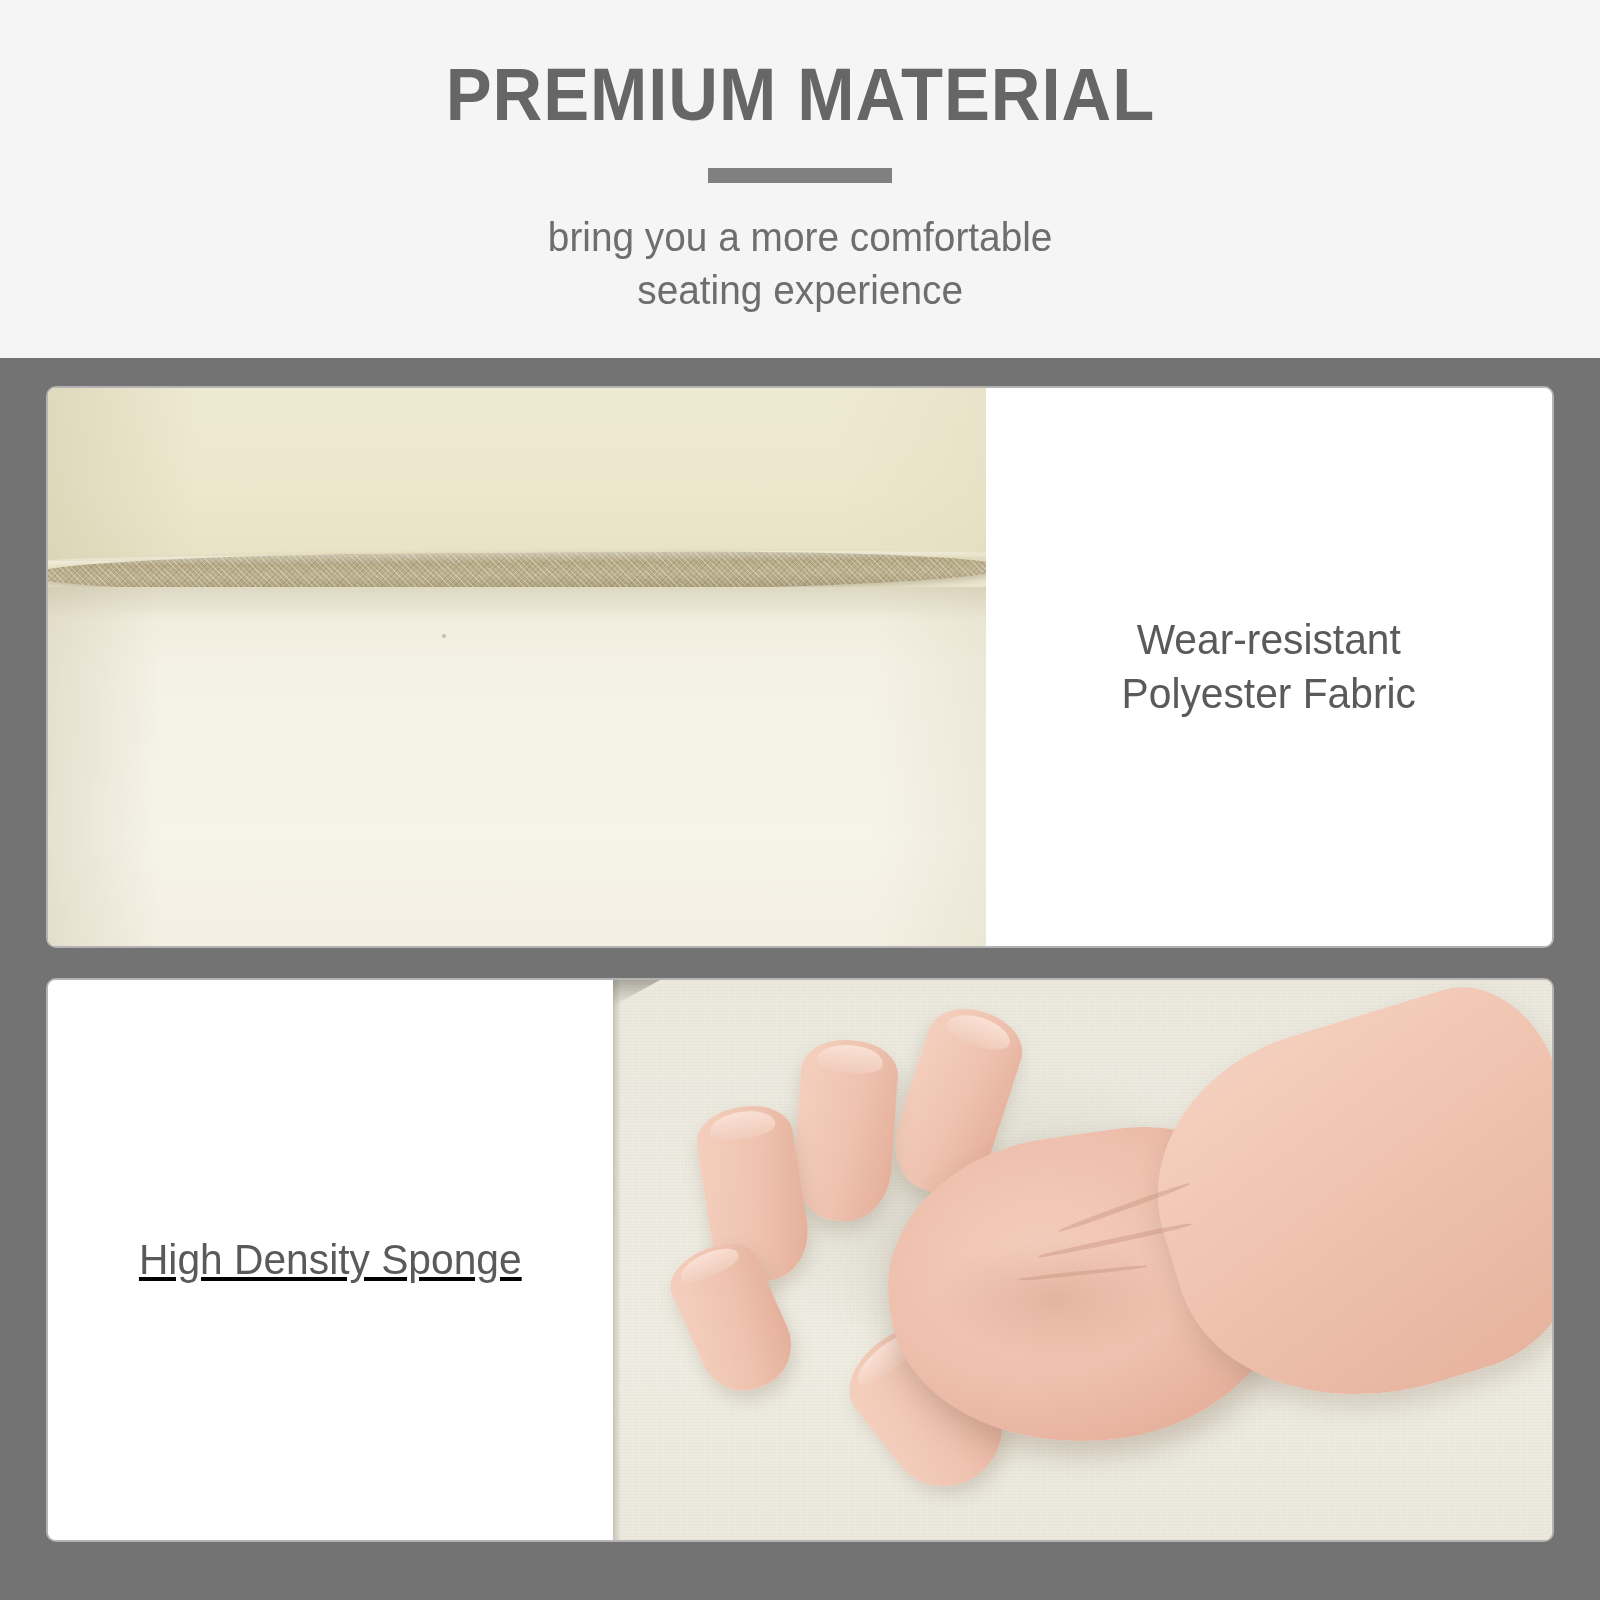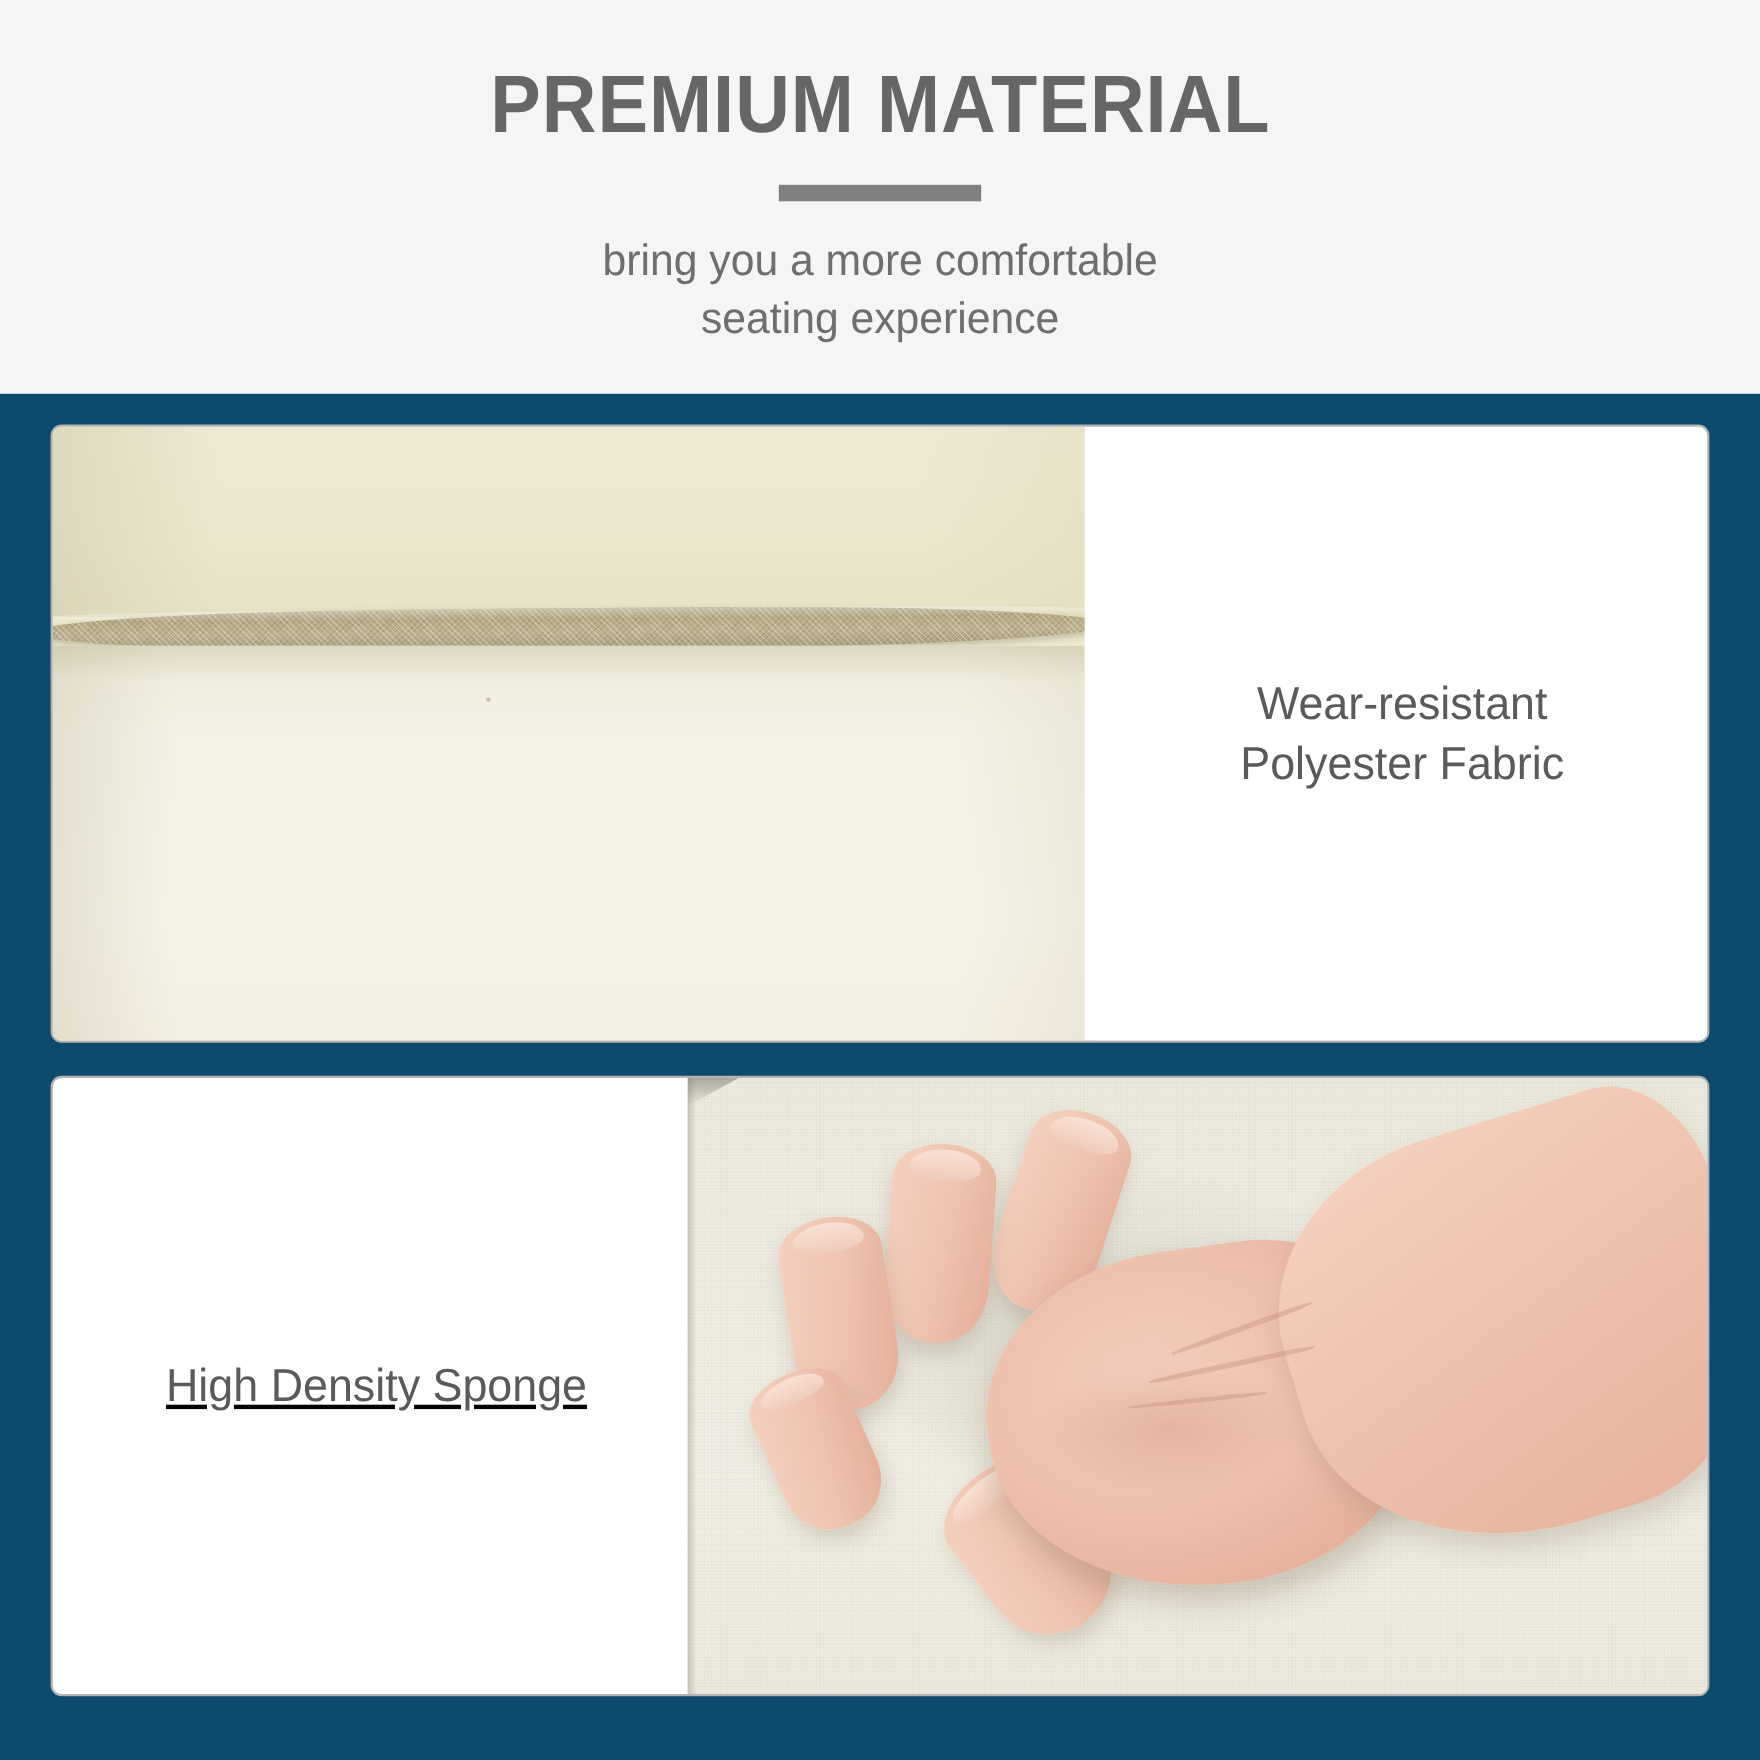--- a/index.html
+++ b/index.html
@@ -11,21 +11,21 @@
     width: 1600px;
     height: 1600px;
     font-family: "Liberation Sans", sans-serif;
     overflow: hidden;
   }
 
   .page {
     position: relative;
     width: 1600px;
     height: 1600px;
-    background: #0c4a6e;
+    background: #737373;
   }
 
   
   .header {
     position: absolute;
     left: 0;
     top: 0;
     width: 1600px;
     height: 358px;
     background: #f5f5f5;
@@ -84,21 +84,20 @@
     width: 1508px;
     height: 564px;
     text-decoration: underline;
   }
 
   .caption-pane {
     display: flex;
     align-items: center;
     justify-content: center;
     background: #ffffff;
-    margin-left: 12px;
   }
   .caption-text {
     font-family: "Liberation Sans", sans-serif;
     font-size: 42px;
     font-weight: normal;
     color: #5a5a5a;
     line-height: 1.28;
     text-align: center;
     white-space: pre-line;
     transform: scaleX(0.97);

